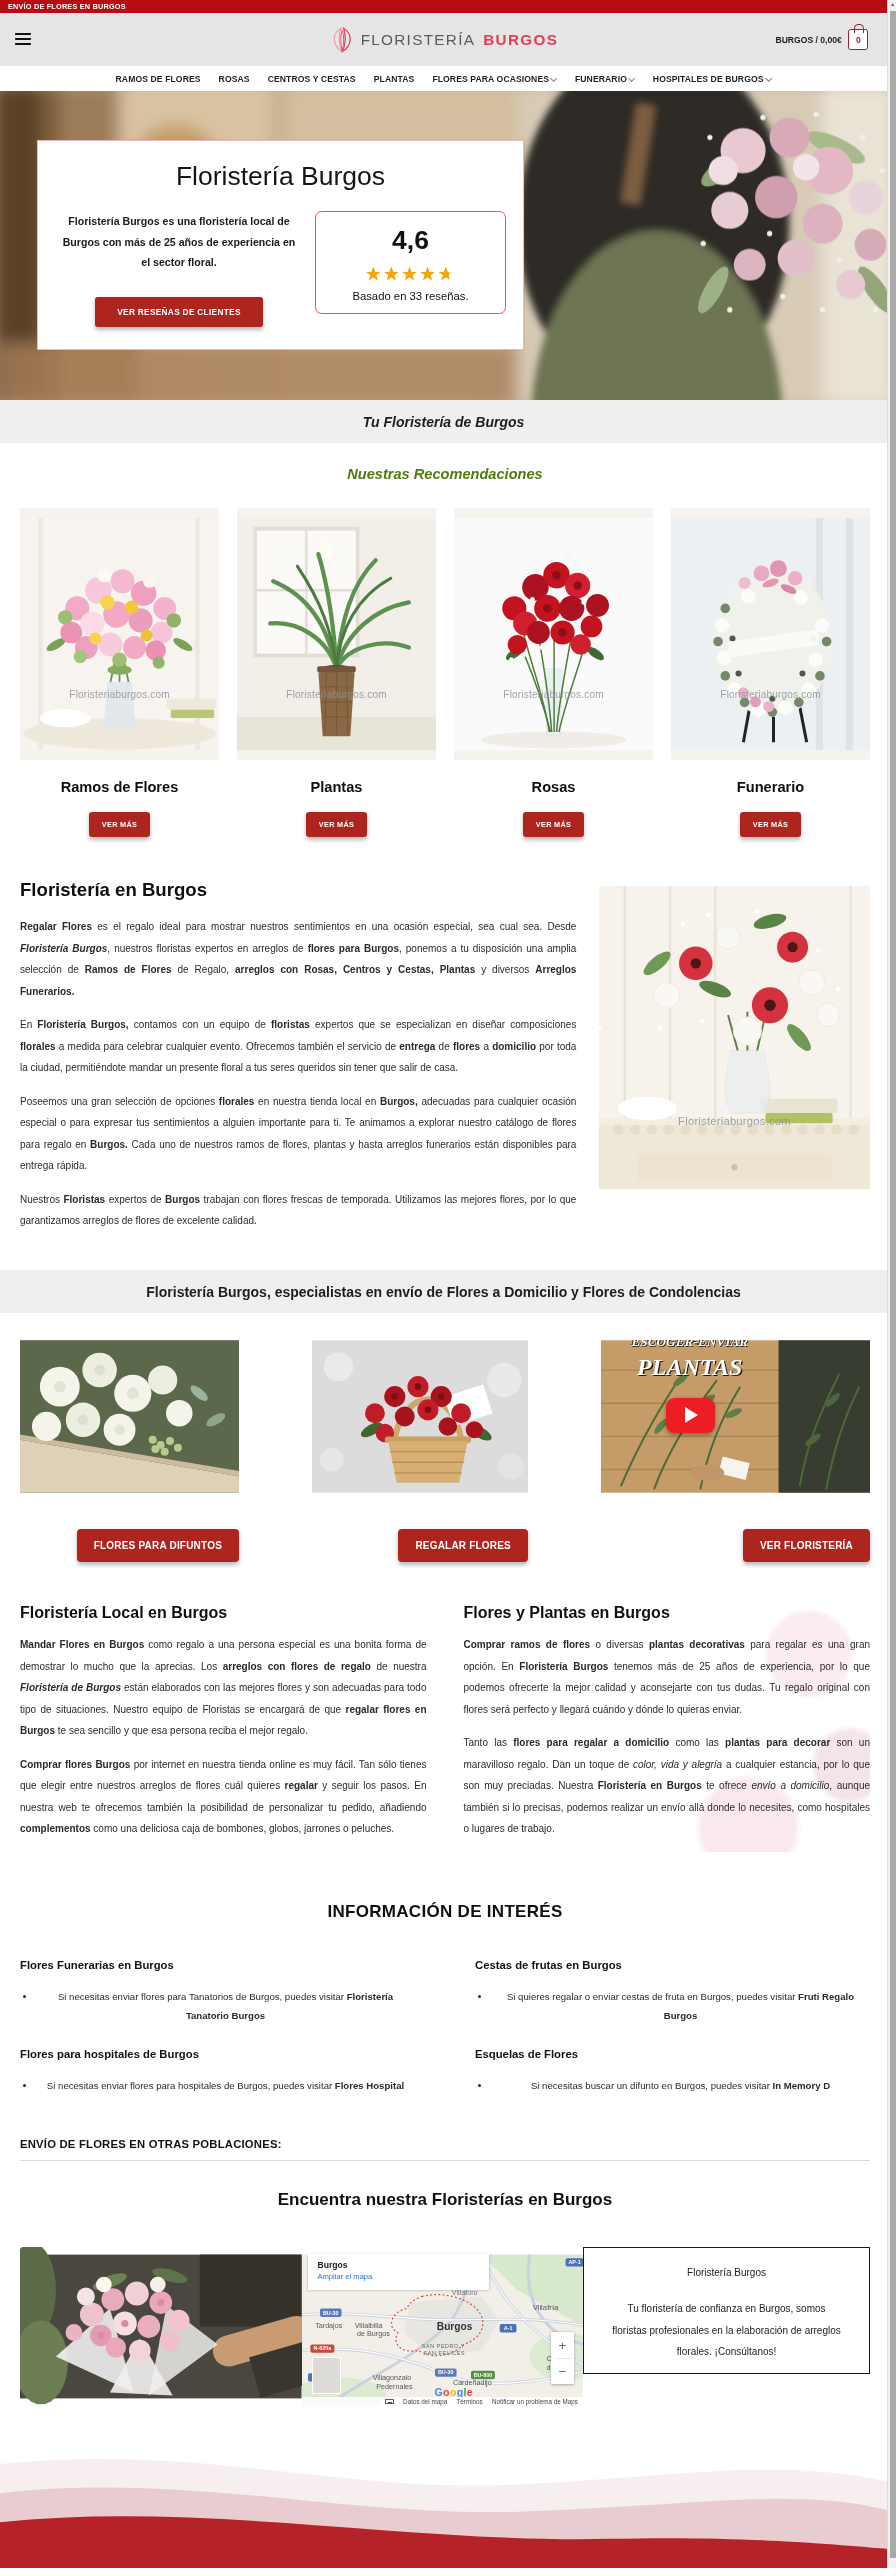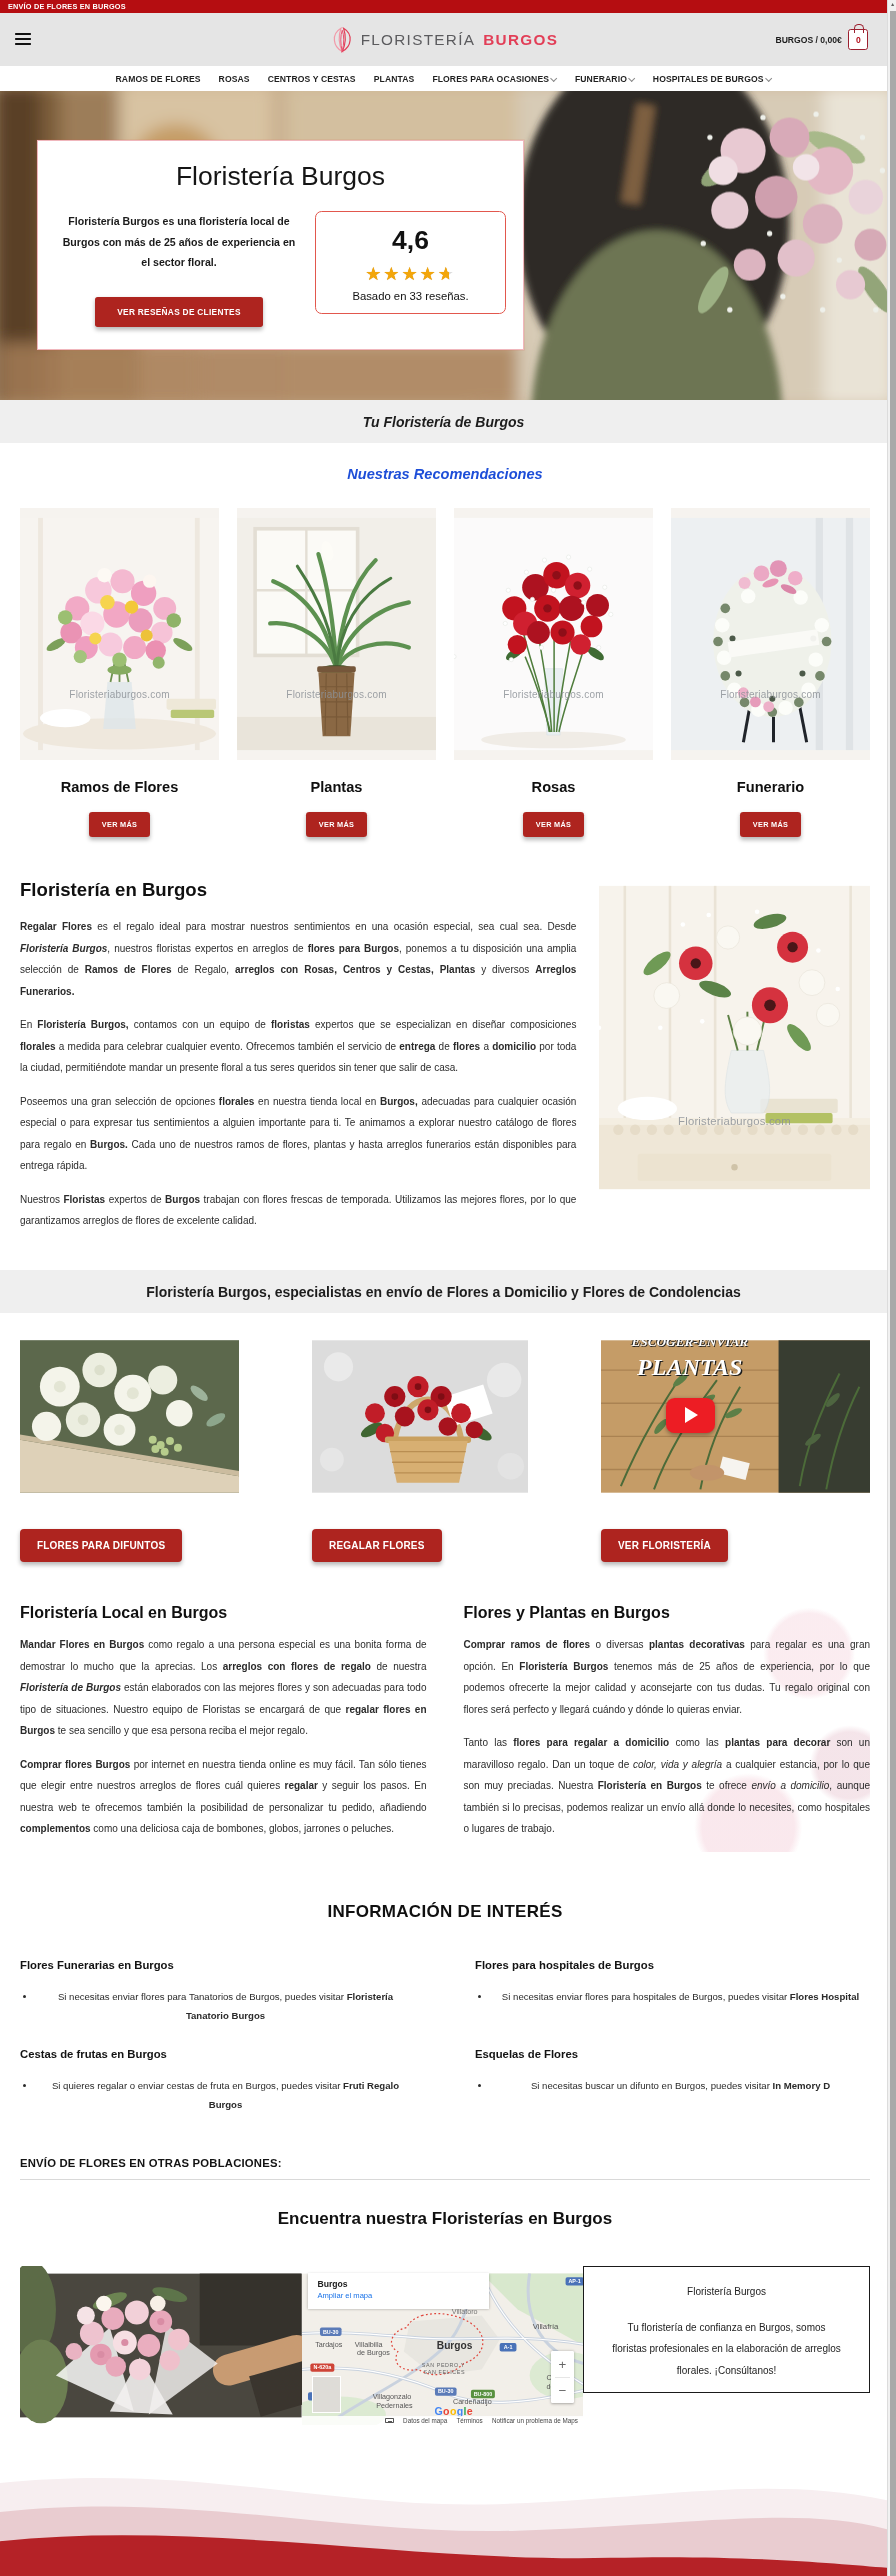--- a/index.html
+++ b/index.html
@@ -52,21 +52,21 @@
   .stars-fill { position:absolute; left:0; top:0; overflow:hidden; white-space:nowrap; color:#f3a60a; text-shadow:0 0 0.7px #d78c00; }
   .rating-caption { font-size:11.3px; color:#111; margin-top:6.6px; }
 
   
   .band { background:#efefef; height:43px; display:flex; align-items:center; justify-content:center; font-size:14px; font-weight:bold; color:#1d1d1d; text-align:center; }
   .band.italic { font-style:italic; }
 
   
   .wrap { width:850px; margin-left:20px; }
   .recos { padding-top:22.6px; padding-bottom:30.5px; }
-  .italic-title { text-align:center; font-size:14.6px; font-weight:bold; font-style:italic; color:#1d4ed8; }
+  .italic-title { text-align:center; font-size:14.6px; font-weight:bold; font-style:italic; color:#4d7c0f; }
   .cards { display:flex; justify-content:space-between; margin-top:26.5px; }
   .card { width:199px; text-align:center; }
   .card-img { position:relative; width:100%; height:252px; overflow:hidden; background:#f6f3ef; }
   .card-img svg { width:100%; height:100%; display:block; }
   .wm { position:absolute; left:0; right:0; bottom:24%; text-align:center; font-size:10px; color:#8d9298; opacity:.85; letter-spacing:0.2px; }
   .card h3 { font-size:14.6px; font-weight:bold; color:#0f0f0f; margin-top:18.6px; }
   .btn-small { font-size:7.3px; padding:8px 12.6px; letter-spacing:0.3px; margin-top:17px; }
 
   
   .about { display:flex; gap:22.6px; padding-top:12px; padding-bottom:26.5px; }
@@ -80,21 +80,21 @@
   
   .cta-row { display:flex; justify-content:space-between; margin-top:26.5px; }
   .cta-fig { position:relative; height:153px; overflow:hidden; }
   .cta-fig svg { width:100%; height:100%; display:block; }
   .f1 { width:219px; } .f2 { width:216px; } .f3 { width:269px; }
   .video-top { position:absolute; top:-5.3px; left:0; width:66%; text-align:center; font-family:"Liberation Serif", serif; font-style:italic; font-weight:bold; font-size:13.3px; color:#fff; text-shadow:0.7px 0.7px 0 #222, -0.7px -0.7px 0 #222; }
   .video-main { position:absolute; top:14.6px; left:0; width:66%; text-align:center; font-family:"Liberation Serif", serif; font-style:italic; font-weight:bold; font-size:24px; color:#fff; text-shadow:1.3px 1.3px 0 #1c1c1c; }
   .play { position:absolute; top:58px; left:65px; width:49px; height:35px; background:#ed1d24; border-radius:8.6px; display:flex; align-items:center; justify-content:center; box-shadow:0 1.3px 4px rgba(0,0,0,.35); cursor:pointer; }
   .play::after { content:""; border-left:13.3px solid #fff; border-top:8px solid transparent; border-bottom:8px solid transparent; margin-left:2.7px; }
   .cta-btns { display:flex; justify-content:space-between; margin-top:36px; padding-bottom:42px; }
-  .cta-btn-slot { display:flex; justify-content:flex-start; }
+  .cta-btn-slot { display:flex; justify-content:flex-end; }
   .s1 { width:219px; } .s2 { width:216px; } .s3 { width:269px; }
   .btn-big { font-size:10px; padding:11.3px 17px; letter-spacing:0.2px; border-radius:4px; }
 
   
   .twocol { display:flex; gap:37px; padding-bottom:26.5px; position:relative; }
   .twocol .col { flex:1; }
   .twocol h2 { font-size:16px; font-weight:bold; margin-bottom:12px; color:#101010; }
   .roses-bg { background:
       radial-gradient(circle at 85% 20%, rgba(238,180,196,.25) 0 40px, transparent 46px),
       radial-gradient(circle at 70% 90%, rgba(238,180,196,.3) 0 46px, transparent 54px),
@@ -717,29 +717,29 @@
   <section class="info wrap">
     <h2 class="info-title">INFORMACIÓN DE INTERÉS</h2>
     <div class="info-grid">
       <div class="info-block">
         <h3>Flores Funerarias en Burgos</h3>
         <ul>
             <li><span>Si necesitas enviar flores para Tanatorios de Burgos, puedes visitar </span><span style="font-weight: bold;">Floristería Tanatorio Burgos</span></li>
           </ul>
       </div>
       <div class="info-block">
+        <h3>Cestas de frutas en Burgos</h3>
+        <ul>
+            <li><span>Si quieres regalar o enviar cestas de fruta en Burgos, puedes visitar </span><span style="font-weight: bold;">Fruti Regalo Burgos</span></li>
+          </ul>
+      </div>
+      <div class="info-block">
         <h3>Flores para hospitales de Burgos</h3>
         <ul>
             <li><span>Si necesitas enviar flores para hospitales de Burgos, puedes visitar </span><span style="font-weight: bold;">Flores Hospital</span></li>
-          </ul>
-      </div>
-      <div class="info-block">
-        <h3>Cestas de frutas en Burgos</h3>
-        <ul>
-            <li><span>Si quieres regalar o enviar cestas de fruta en Burgos, puedes visitar </span><span style="font-weight: bold;">Fruti Regalo Burgos</span></li>
           </ul>
       </div>
       <div class="info-block">
         <h3>Esquelas de Flores</h3>
         <ul>
             <li><span>Si necesitas buscar un difunto en Burgos, puedes visitar </span><span style="font-weight: bold;">In Memory D</span></li>
           </ul>
       </div>
     </div>
   </section>

